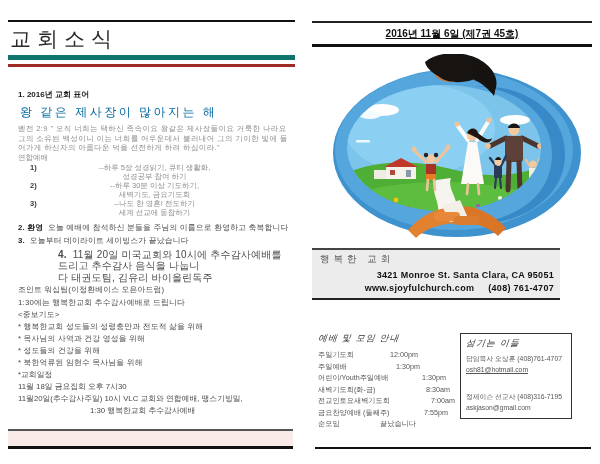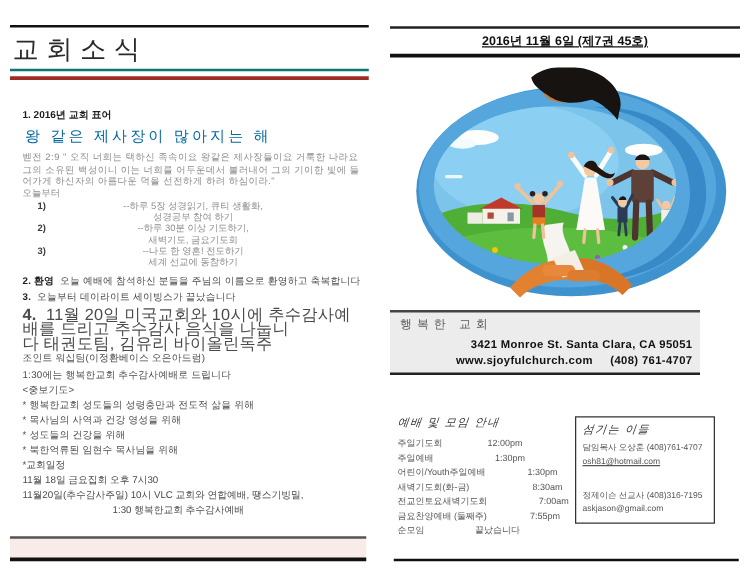--- a/index.html
+++ b/index.html
@@ -4,34 +4,34 @@
 <style>
   * { margin:0; padding:0; box-sizing:border-box; }
   html,body { width:600px; height:464px; background:#fdfdfd; }
   body { font-family:"Liberation Sans", sans-serif; color:#222; overflow:hidden; }
   #sheet { position:relative; width:600px; height:464px; background:#ffffff; }
 
   
   #left-page { position:absolute; left:8px; top:20px; width:287px; height:432px; }
   .top-rule { border-top:2px solid #111; }
   #lp-title { font-size:21px; letter-spacing:6px; color:#2a2a2a; padding:3px 0 2px 2px;
-              border-bottom:2px solid #0f766e; }
+              border-bottom:5px solid #0f766e; }
   #lp-redline { border-top:3px solid #9e2b25; margin-top:4px; }
 
   #lp-body { margin-top:22px; padding:0 4px 0 10px; }
   .h-bold8 { font-size:8px; font-weight:bold; color:#1d1d1d; line-height:11px; }
   #lp-slogan { font-size:12px; color:#0369a1; letter-spacing:2.5px; margin:4px 0 3px 2px; }
   .verse { font-size:7.5px; color:#8d8d8d; line-height:9.5px; letter-spacing:0.4px; }
   .gray7 { font-size:7.5px; color:#8d8d8d; line-height:10px; }
   .practice-row { position:relative; line-height:9px; }
   .practice-num { position:absolute; left:12px; top:0; font-size:7.5px; font-weight:bold; color:#3a3a3a; }
   .practice-line { text-align:center; font-size:7.5px; color:#8d8d8d; line-height:9px; }
   .num-item { font-size:7.8px; color:#4a4a4a; line-height:13px; letter-spacing:0.2px; }
   .num-item b { color:#1d1d1d; }
-  .wrap-line { font-size:13px; color:#4a4a4a; line-height:11.5px; letter-spacing:0.2px; }
+  .wrap-line { font-size:10px; color:#4a4a4a; line-height:11.5px; letter-spacing:0.2px;margin-left:40px; }
   .bullet { font-size:7.8px; color:#4a4a4a; line-height:12px; letter-spacing:0.2px; }
   .sched { font-size:7.8px; color:#4a4a4a; line-height:12px; }
   .sched-center { padding-left:72px; }
   #lp-footer { position:absolute; left:0; top:409px; width:285px; height:20px;
                background:#f9ebe8; border-top:2px solid #555; border-bottom:3px solid #111; }
 
   
   #rp-header { position:absolute; left:312px; top:21px; width:280px;
                border-top:2px solid #222; border-bottom:3px solid #111; text-align:center; }
   #rp-date { display:inline-block; font-size:10px; font-weight:bold; text-decoration:underline;
@@ -71,21 +71,21 @@
     <div class="top-rule"></div>
     <div id="lp-title">교회소식</div>
     <div id="lp-redline"></div>
 
     <div id="lp-body">
       <div class="h-bold8">1. 2016년 교회 표어</div>
       <div id="lp-slogan">왕 같은 제사장이 많아지는 해</div>
       <div class="verse">벧전 2:9 " 오직 너희는 택하신 족속이요 왕같은 제사장들이요 거룩한 나라요</div>
       <div class="verse">그의 소유된 백성이니 이는 너희를 어두운데서 불러내어 그의 기이한 빛에 들</div>
       <div class="verse">어가게 하신자의 아름다운 덕을 선전하게 하려 하심이라."</div>
-      <div class="gray7">오늘부터</div>
+      <div class="gray7">연합예배</div>
 
       <div class="practice-row">
         <span class="practice-num">1)</span>
         <div class="practice-line">--하루 5장 성경읽기, 큐티 생활화,</div>
         <div class="practice-line">성경공부 참여 하기</div>
       </div>
       <div class="practice-row">
         <span class="practice-num">2)</span>
         <div class="practice-line">--하루 30분 이상 기도하기,</div>
         <div class="practice-line">새벽기도, 금요기도회</div>

